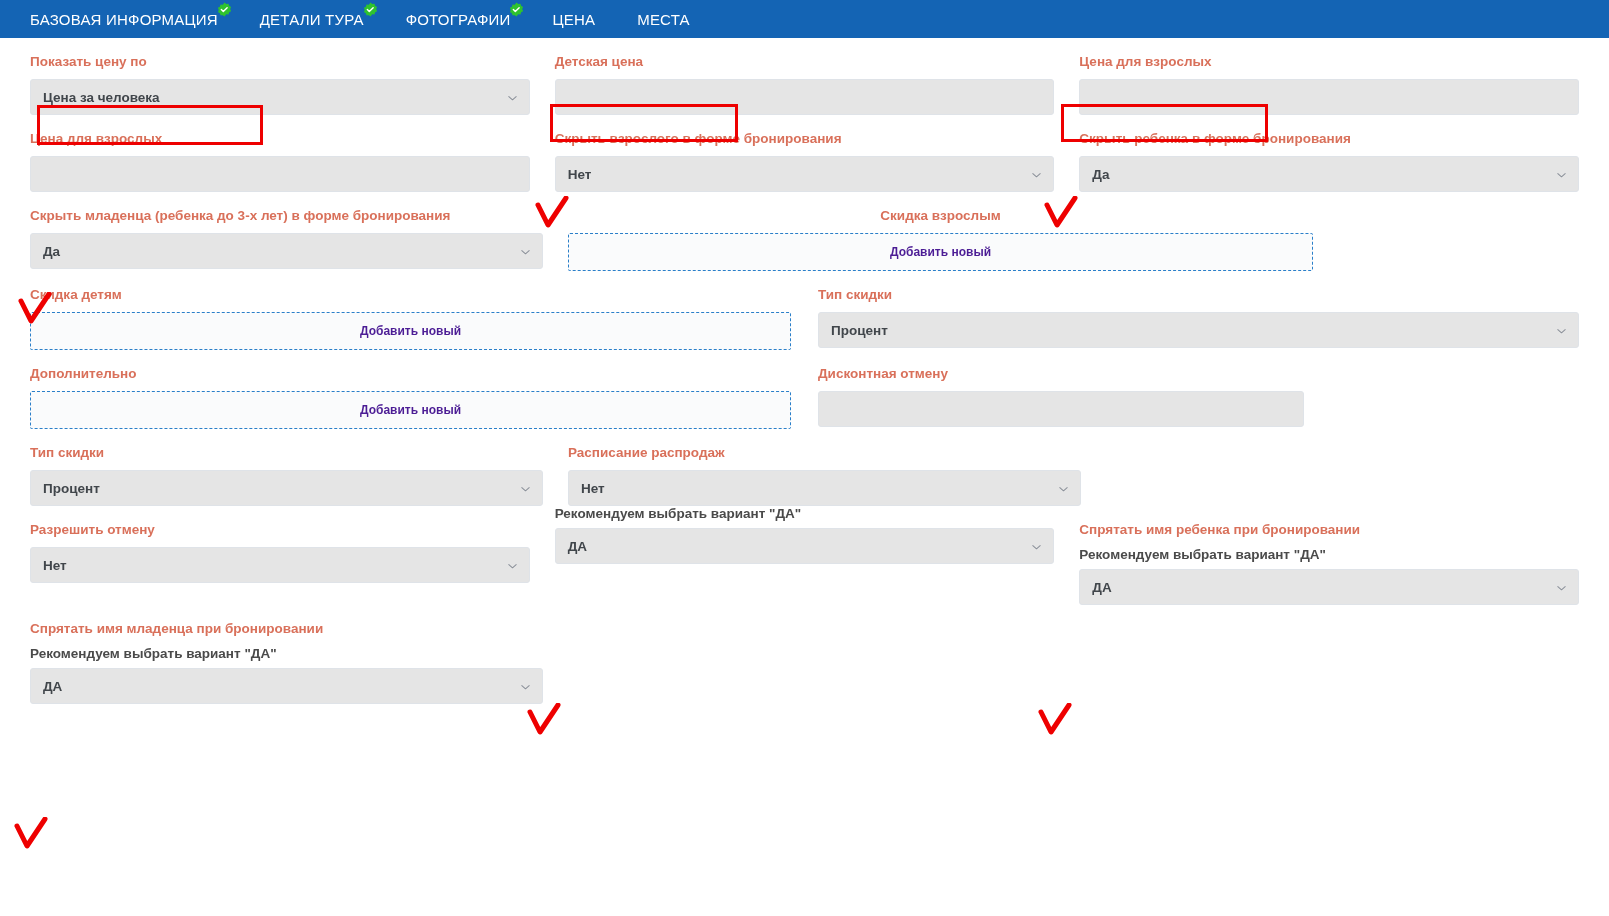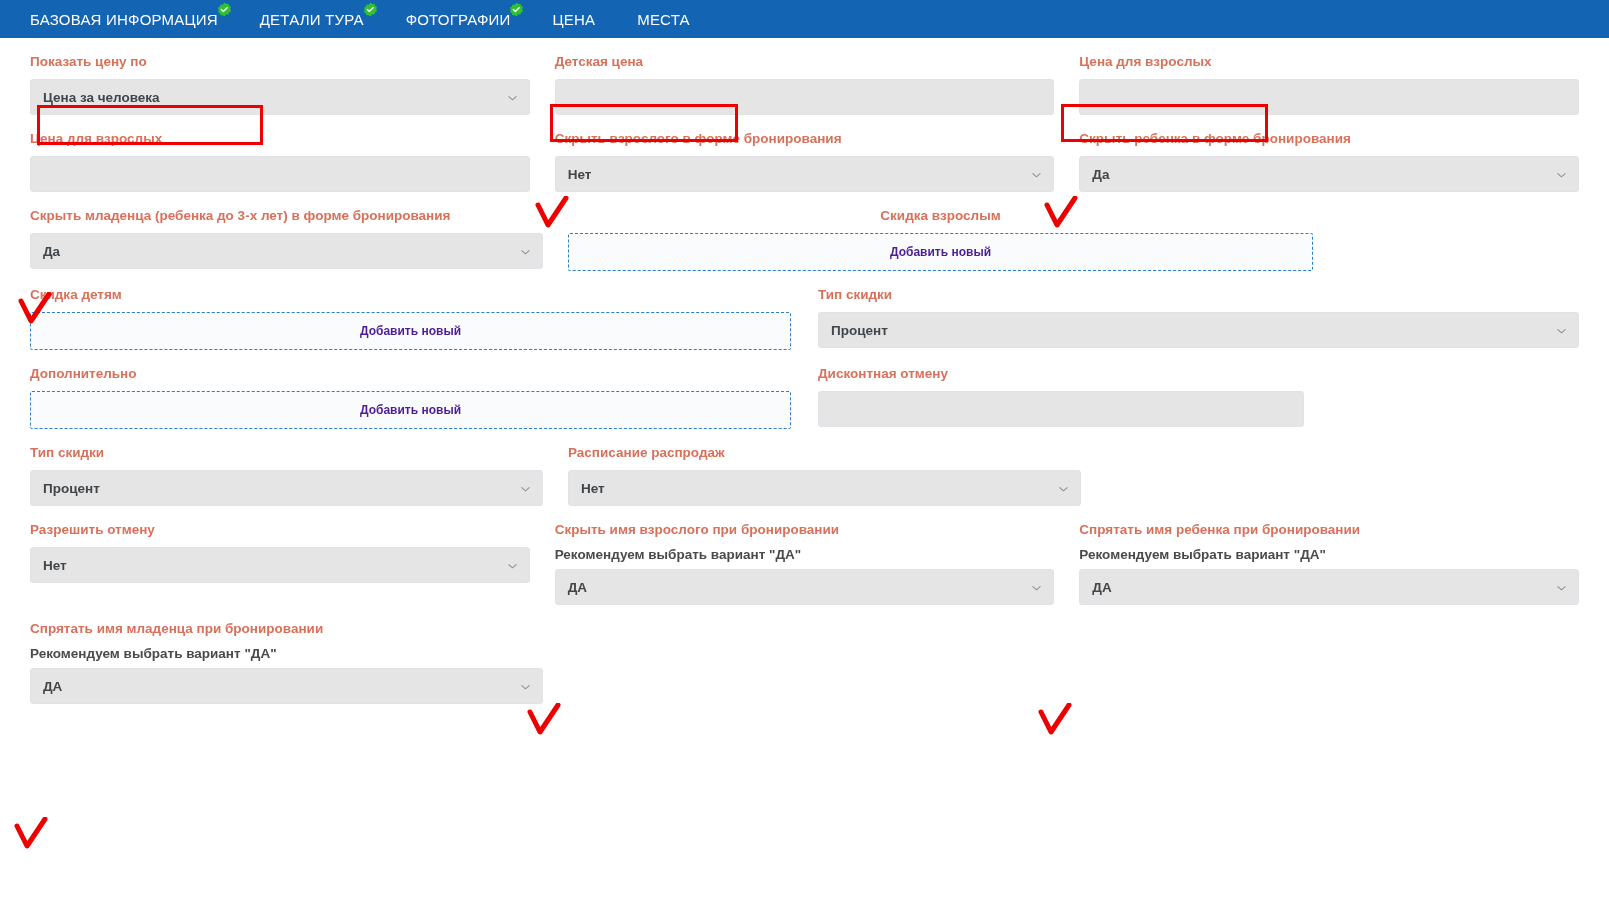--- a/index.html
+++ b/index.html
@@ -330,21 +330,20 @@
         <span>Нет</span>
         <span class="chev">
           <svg viewBox="0 0 12 12" width="11" height="11">
               <path d="M2 4.5L6 8l4-3.5" stroke="#8a9099" stroke-width="1.1" fill="none" stroke-linecap="round" stroke-linejoin="round"></path>
             </svg>
         </span>
       </div>
     </div>
 
     <div class="field col3">
-      <div class="flabel">Скрыть имя взрослого при бронировании</div>
       <div class="sublabel">Рекомендуем выбрать вариант "ДА"</div>
       <div class="control">
         <span>ДА</span>
         <span class="chev">
           <svg viewBox="0 0 12 12" width="11" height="11">
               <path d="M2 4.5L6 8l4-3.5" stroke="#8a9099" stroke-width="1.1" fill="none" stroke-linecap="round" stroke-linejoin="round"></path>
             </svg>
         </span>
       </div>
     </div>

